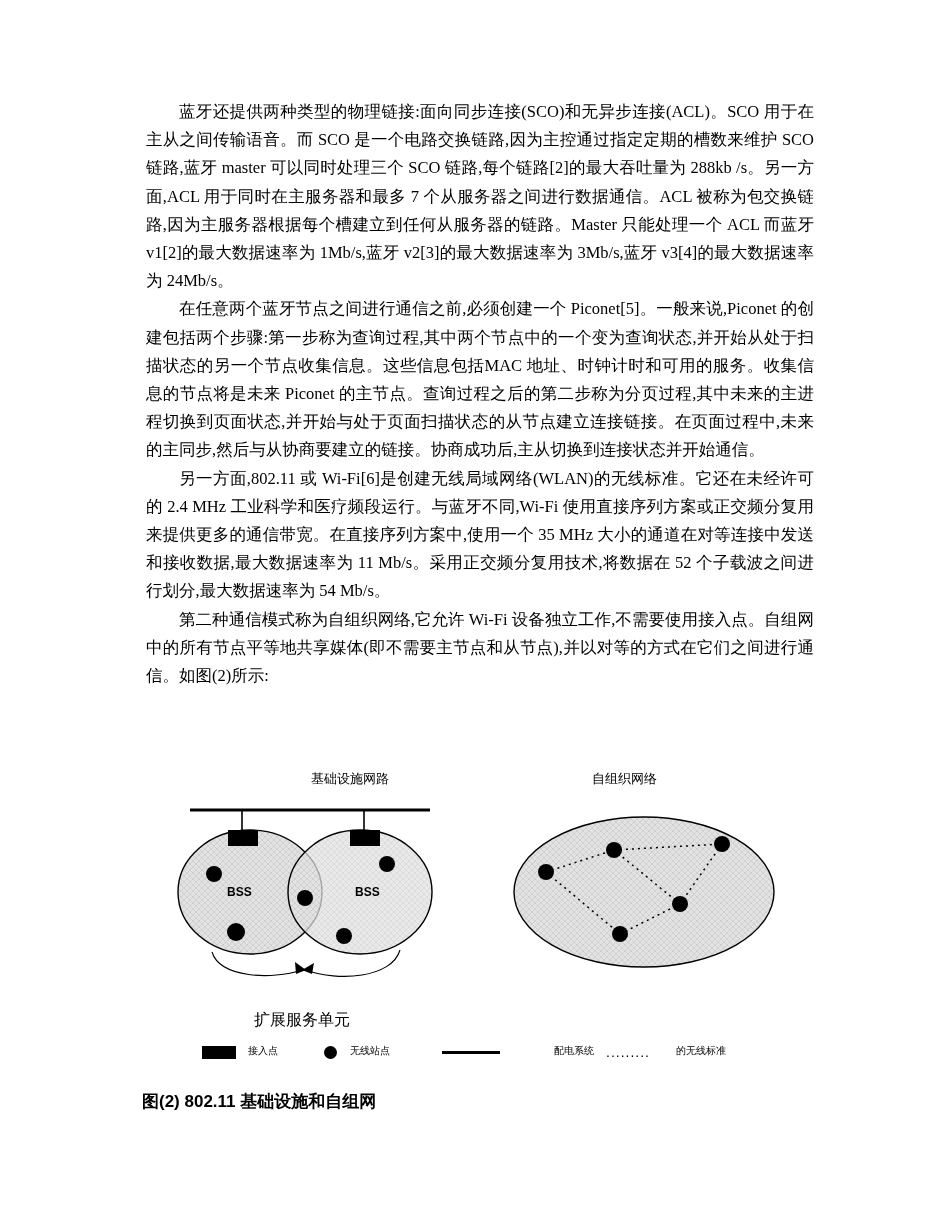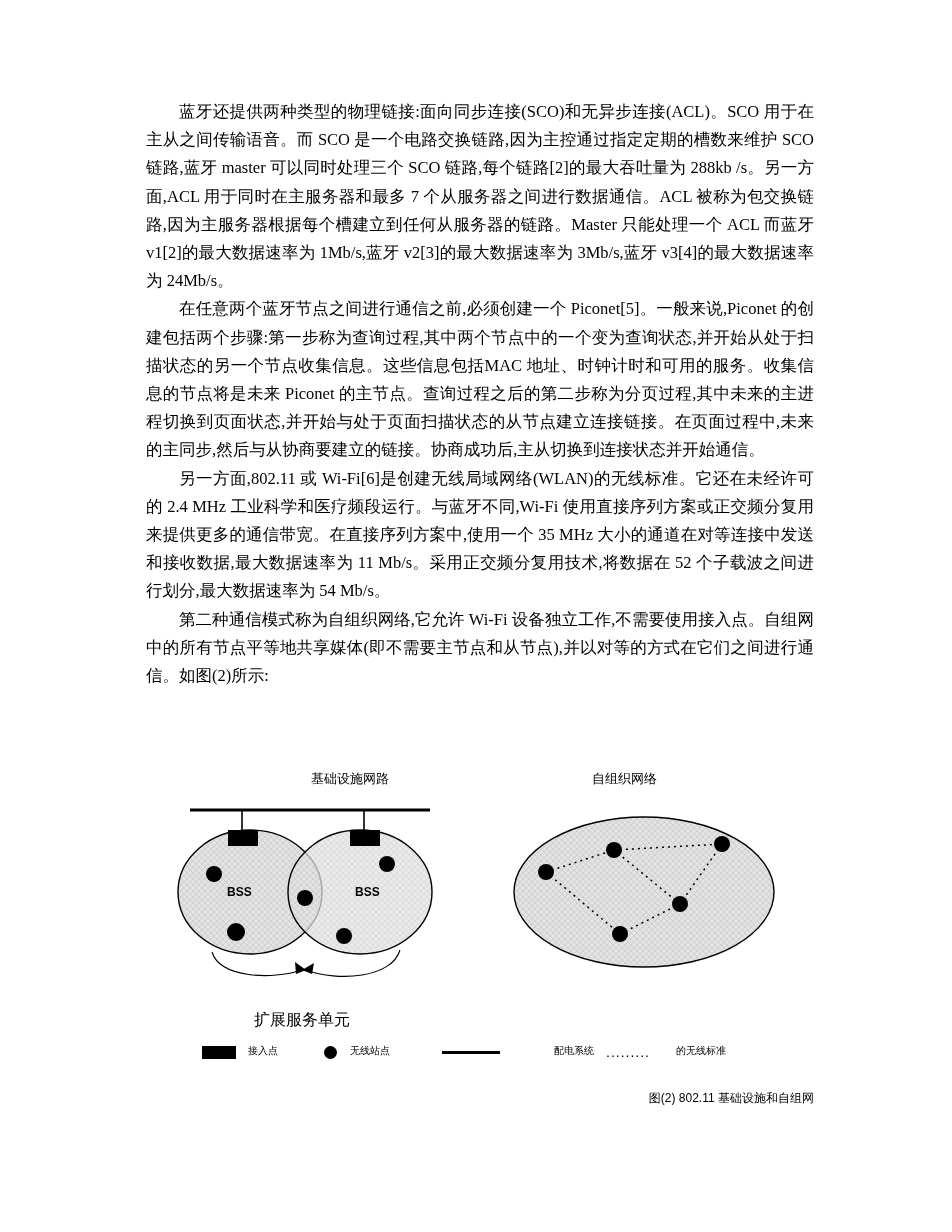--- a/index.html
+++ b/index.html
@@ -105,23 +105,24 @@
     top: 2px;
     font-size: 14px;
     letter-spacing: 1px;
     font-family: "Liberation Sans", sans-serif;
   }
   .fig-caption {
     position: absolute;
     left: 0;
     top: 320px;
     width: 672px;
-    text-align: right;
-    font-size: 12px;
-    font-family: "Liberation Sans", sans-serif;
+    text-align: left;
+    font-size: 17px;
+    font-family: "Liberation Sans", sans-serif;
+    font-weight: bold;
   }
 </style>
 </head>
 <body>
 
 <div class="page">
 
   <div class="content">
     <p class="para">蓝牙还提供两种类型的物理链接:面向同步连接(SCO)和无异步连接(ACL)。SCO 用于在主从之间传输语音。而 SCO 是一个电路交换链路,因为主控通过指定定期的槽数来维护 SCO 链路,蓝牙 master 可以同时处理三个 SCO 链路,每个链路[2]的最大吞吐量为 288kb /s。另一方面,ACL 用于同时在主服务器和最多 7 个从服务器之间进行数据通信。ACL 被称为包交换链路,因为主服务器根据每个槽建立到任何从服务器的链路。Master 只能处理一个 ACL 而蓝牙 v1[2]的最大数据速率为 1Mb/s,蓝牙 v2[3]的最大数据速率为 3Mb/s,蓝牙 v3[4]的最大数据速率为 24Mb/s。</p>
     <p class="para">在任意两个蓝牙节点之间进行通信之前,必须创建一个 Piconet[5]。一般来说,Piconet 的创建包括两个步骤:第一步称为查询过程,其中两个节点中的一个变为查询状态,并开始从处于扫描状态的另一个节点收集信息。这些信息包括MAC 地址、时钟计时和可用的服务。收集信息的节点将是未来 Piconet 的主节点。查询过程之后的第二步称为分页过程,其中未来的主进程切换到页面状态,并开始与处于页面扫描状态的从节点建立连接链接。在页面过程中,未来的主同步,然后与从协商要建立的链接。协商成功后,主从切换到连接状态并开始通信。</p>

